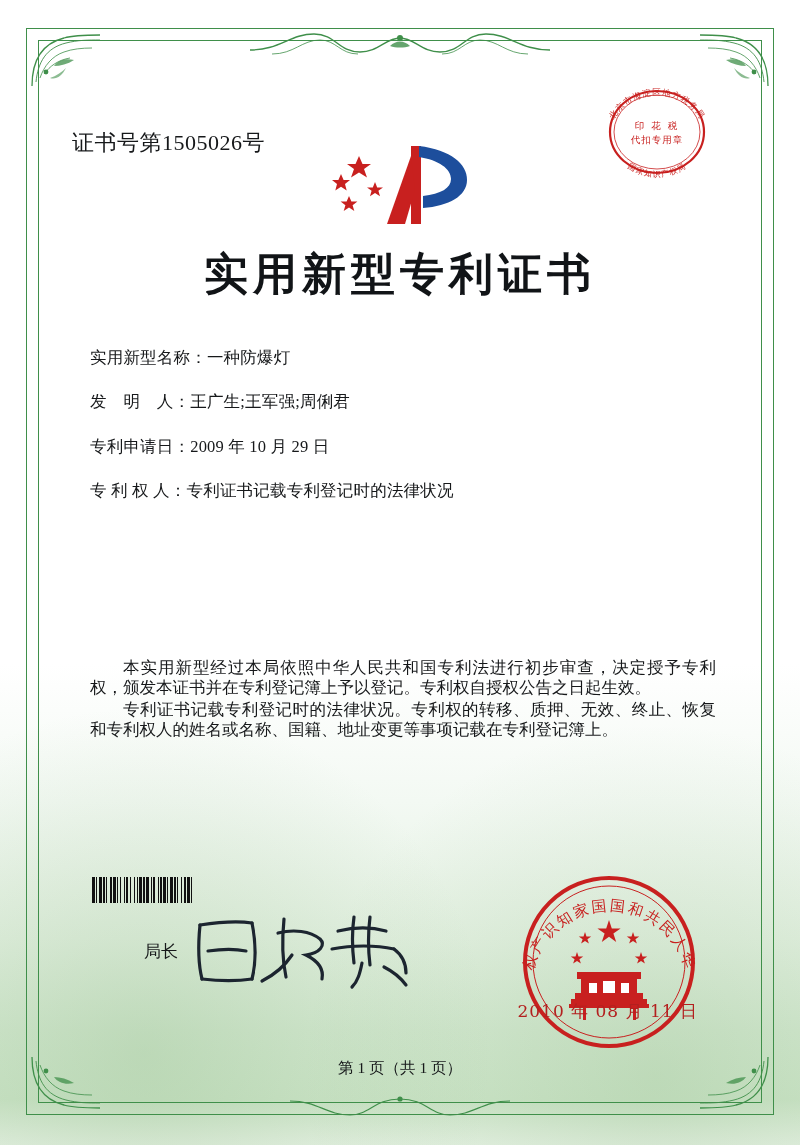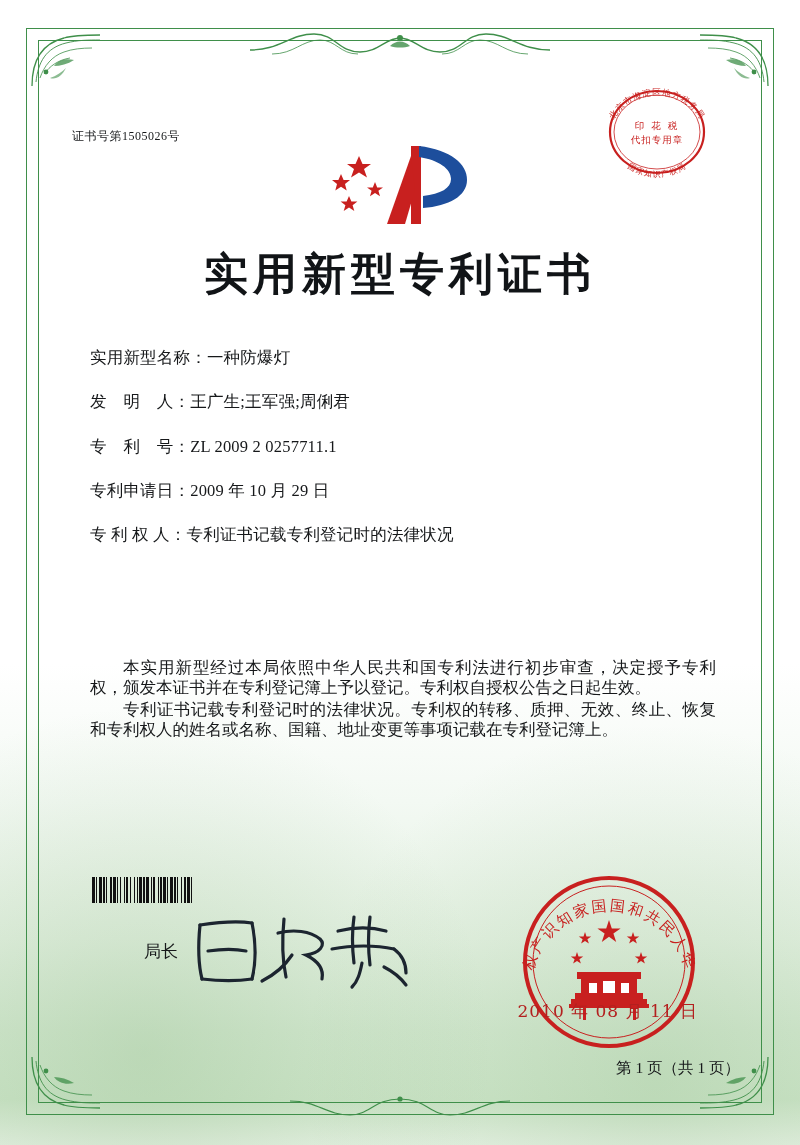--- a/index.html
+++ b/index.html
@@ -89,21 +89,21 @@
     position: absolute;
     left: 60px;
     top: 60px;
     right: 60px;
     bottom: 60px;
   }
   .cert-no {
     position: absolute;
     left: 12px;
     top: 68px;
-    font-size: 12px;
+    font-size: 22px;
     color: #16181a;
     letter-spacing: 0.5px;
     white-space: nowrap;
     text-align: right;
   }
 
   
   .tax-stamp {
     position: absolute;
     right: 22px;
@@ -220,21 +220,21 @@
     color: #b3201f;
     letter-spacing: 1px;
     font-family: "DejaVu Serif", "Liberation Serif", serif;
   }
 
   .page-number {
     position: absolute;
     left: 0;
     right: 0;
     bottom: 6px;
-    text-align: right;
+    text-align: center;
     font-size: 15.5px;
     color: #16181a;
   }
 </style>
 </head>
 <body>
 
 <div class="page">
   <div class="paper"></div>
   <div class="paper-noise"></div>
@@ -338,23 +338,20 @@
     </div>
 
     <div class="main-title">实用新型专利证书</div>
 
     <div class="fields">
       <div class="field-row">
         <span class="field-label">实用新型名称：</span><span class="field-value">一种防爆灯</span>
       </div>
       <div class="field-row">
         <span class="field-label">发　明　人：</span><span class="field-value">王广生;王军强;周俐君</span>
-      </div>
-      <div class="field-row">
-        <span class="field-label">专　利　号：</span><span class="field-value">ZL 2009 2 0257711.1</span>
       </div>
       <div class="field-row">
         <span class="field-label">专利申请日：</span><span class="field-value">2009 年 10 月 29 日</span>
       </div>
       <div class="field-row">
         <span class="field-label">专 利 权 人：</span><span class="field-value">专利证书记载专利登记时的法律状况</span>
       </div>
     </div>
 
     <div class="paragraphs">

